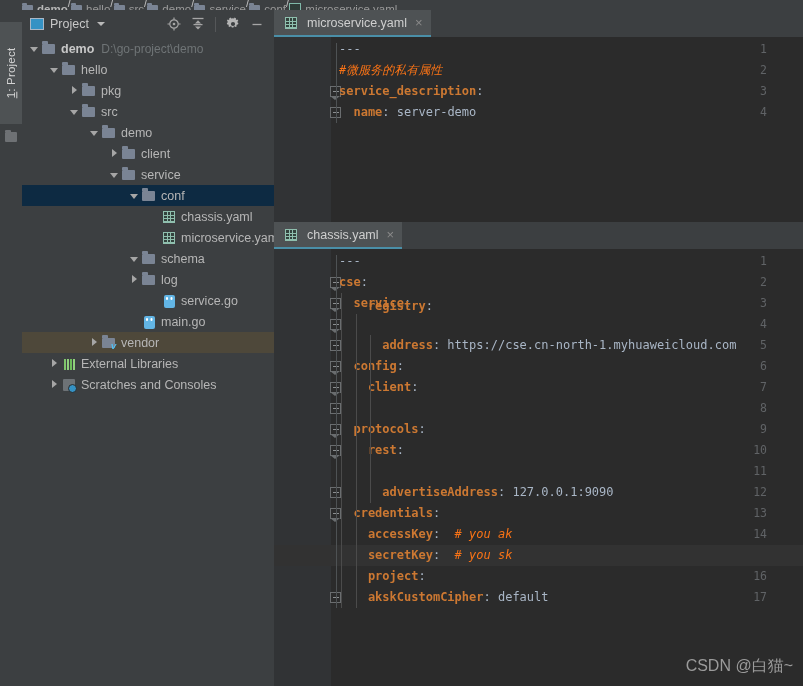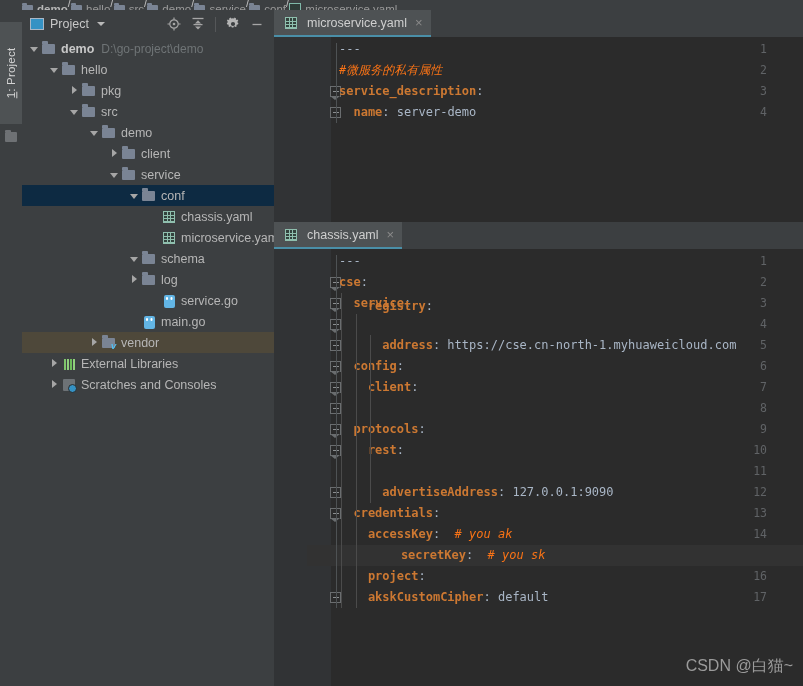--- a/index.html
+++ b/index.html
@@ -534,21 +534,21 @@
           <div class="gutter-line" style="top: 212px; line-height: 21px;">11</div>
           <div class="gutter-line" style="top: 233px; line-height: 21px;">12</div>
           <div class="fold-mark" style="top: 238px; left: 56px;"></div>
           <div class="cline" style="top: 233px;"><span class="k">      advertiseAddress</span><span class="v">: 127.0.0.1:9090</span></div>
           <div class="gutter-line" style="top: 254px; line-height: 21px; text-align: right;">13</div>
           <div class="fold-mark open" style="top: 259px; left: 56px;"></div>
           <div class="cline" style="top: 254px;"><span class="k">  credentials</span><span class="v">:</span></div>
           <div class="gutter-line" style="top: 275px; line-height: 21px;">14</div>
           <div class="cline" style="top: 275px;"><span class="k">    accessKey</span><span class="v">:  </span><span class="c"># you ak</span></div>
           <div class="gutter-line" style="top: 296px; line-height: 21px;">15</div>
-          <div class="cline hl" style="top: 296px; margin-left: 33px;"><span class="inner" style="line-height: 21px;"><span class="k">    secretKey</span><span class="v">:  </span><span class="c"># you sk</span></span></div>
+          <div class="cline hl" style="top: 296px;"><span class="inner" style="line-height: 21px;"><span class="k">    secretKey</span><span class="v">:  </span><span class="c"># you sk</span></span></div>
           <div class="gutter-line" style="top: 317px; line-height: 21px;">16</div>
           <div class="cline" style="top: 317px;"><span class="k">    project</span><span class="v">:</span></div>
           <div class="gutter-line" style="top: 338px; line-height: 21px;">17</div>
           <div class="fold-mark" style="top: 343px; left: 56px;"></div>
           <div class="cline" style="top: 338px;"><span class="k">    akskCustomCipher</span><span class="v">: default</span></div>
           <div class="fold-line" style="top: 6px; height: 353px;"></div>
           <div class="indent-guide" style="left: 67px; top: 44px; height: 315px;"></div>
           <div class="indent-guide" style="left: 81.5px; top: 65px; height: 294px;"></div>
           <div class="indent-guide" style="left: 96px; top: 86px; height: 168px;"></div>
         </div>

